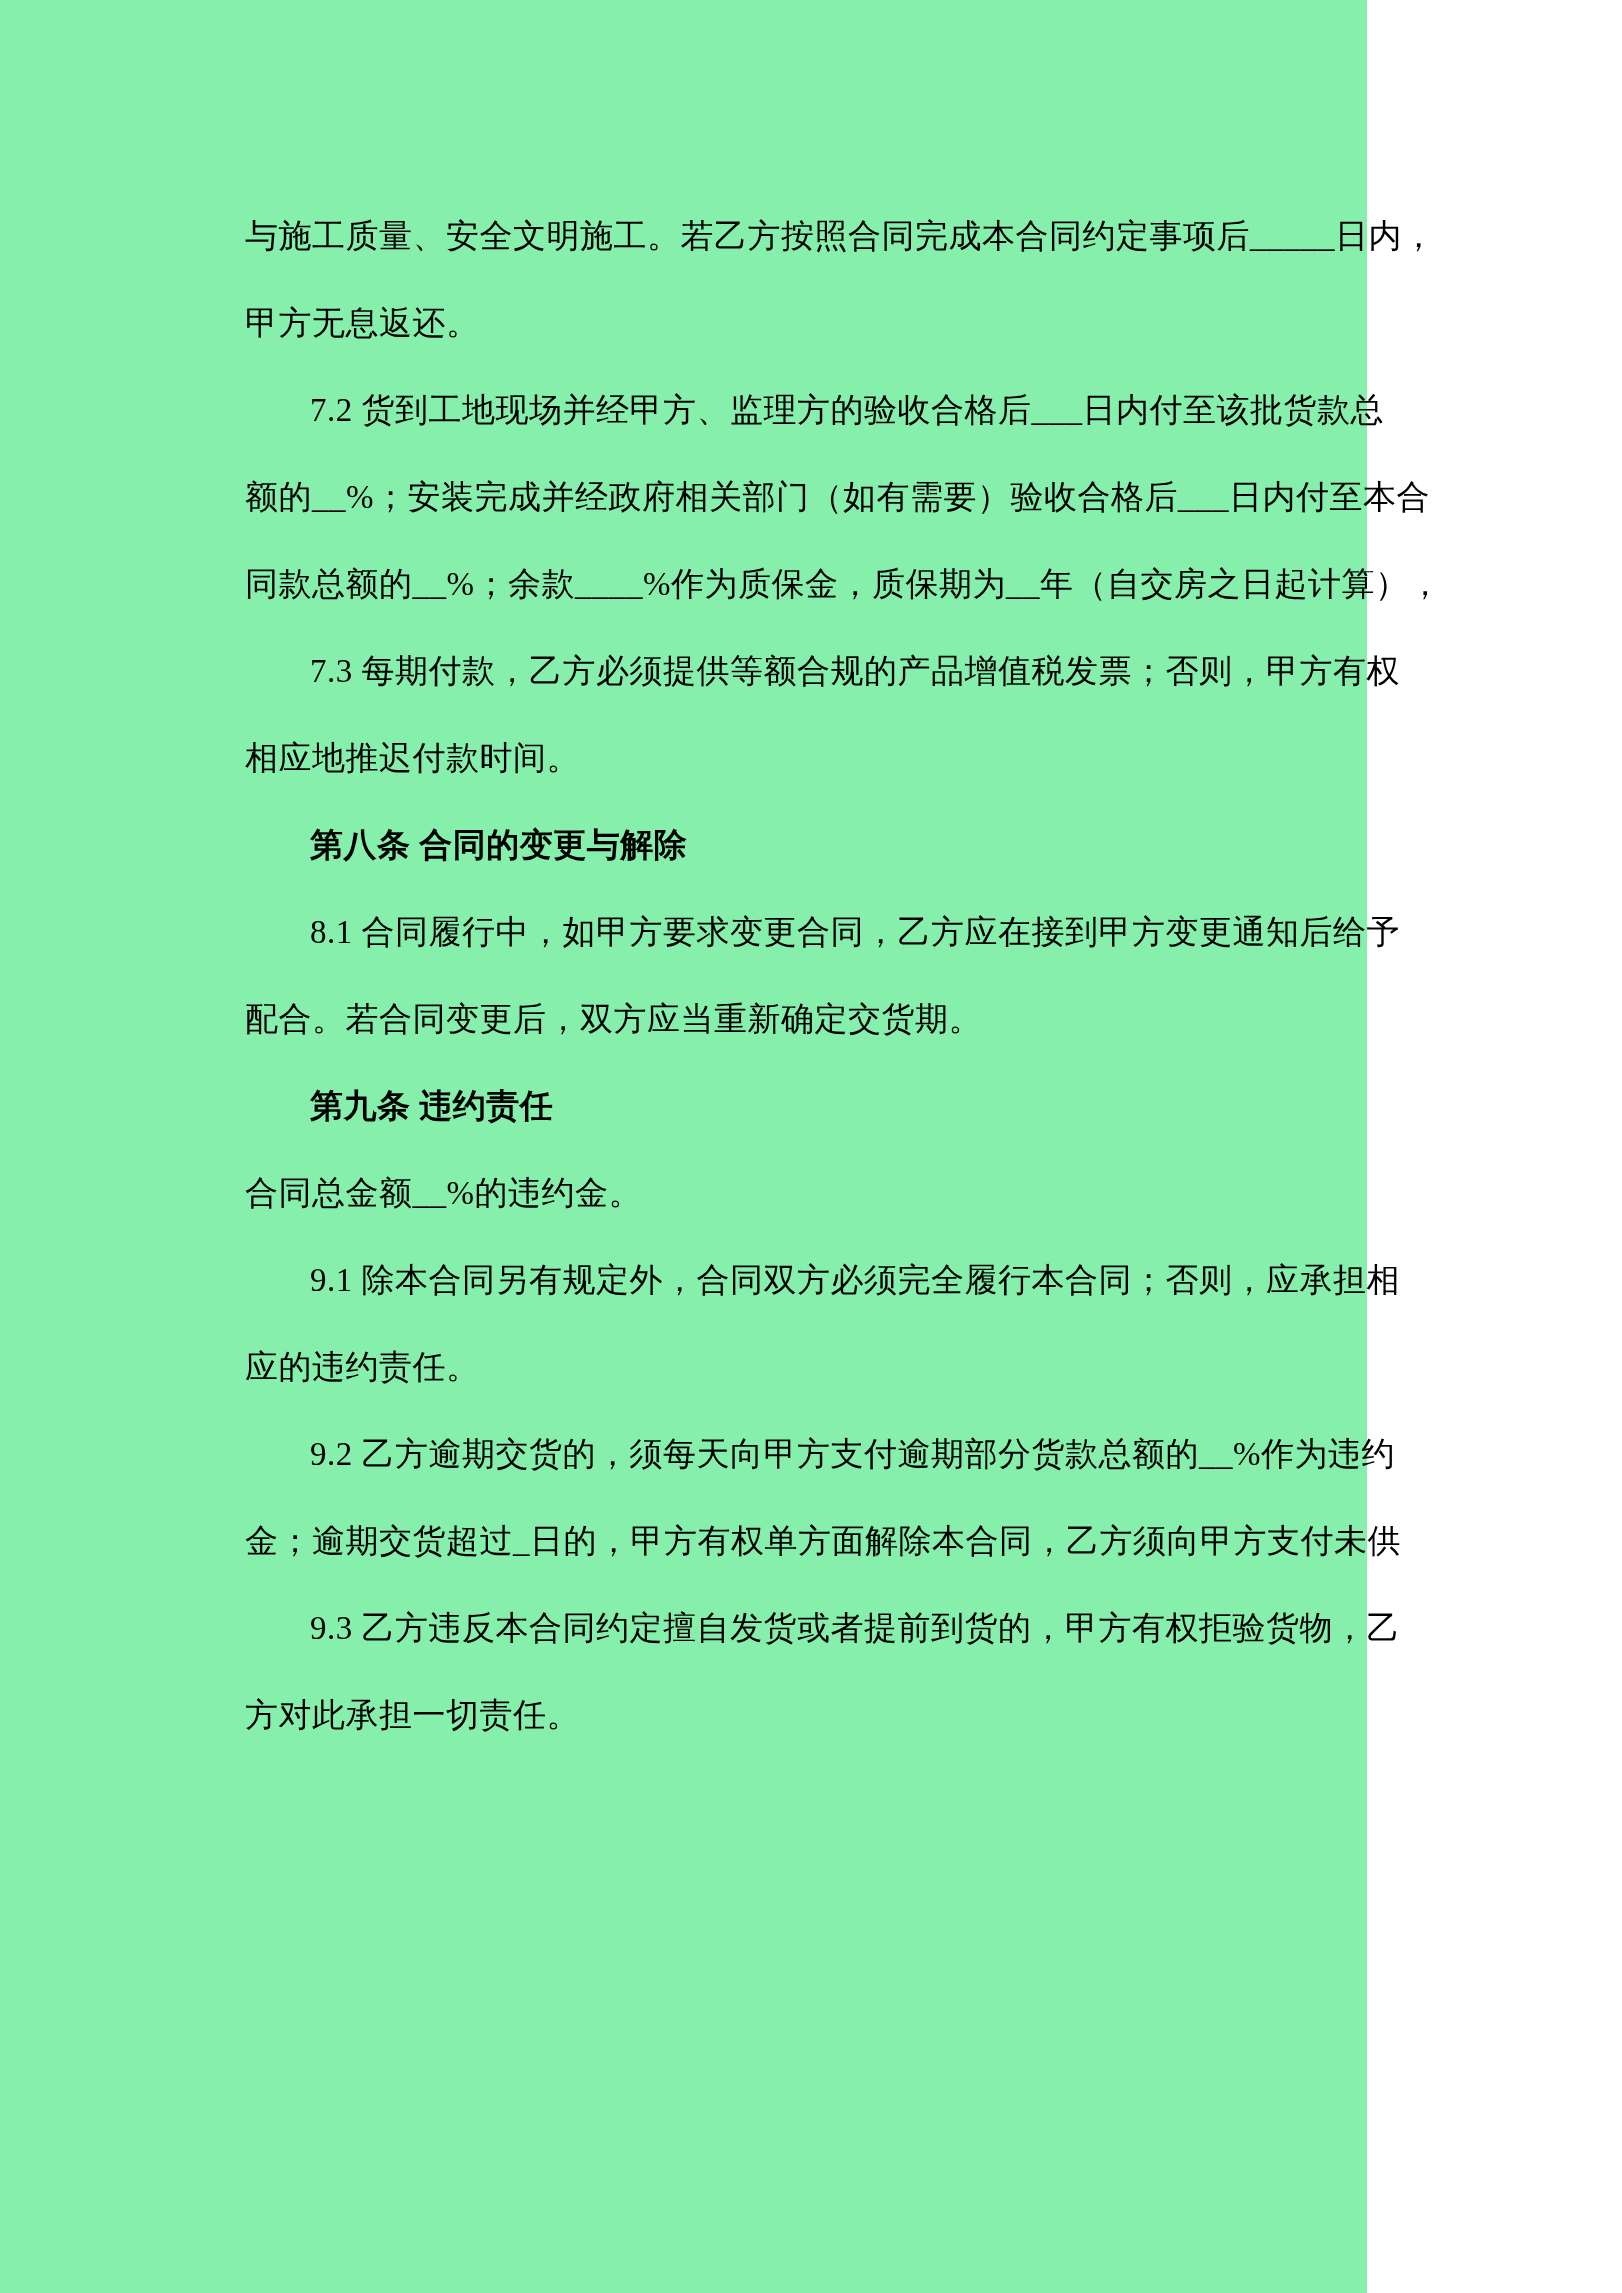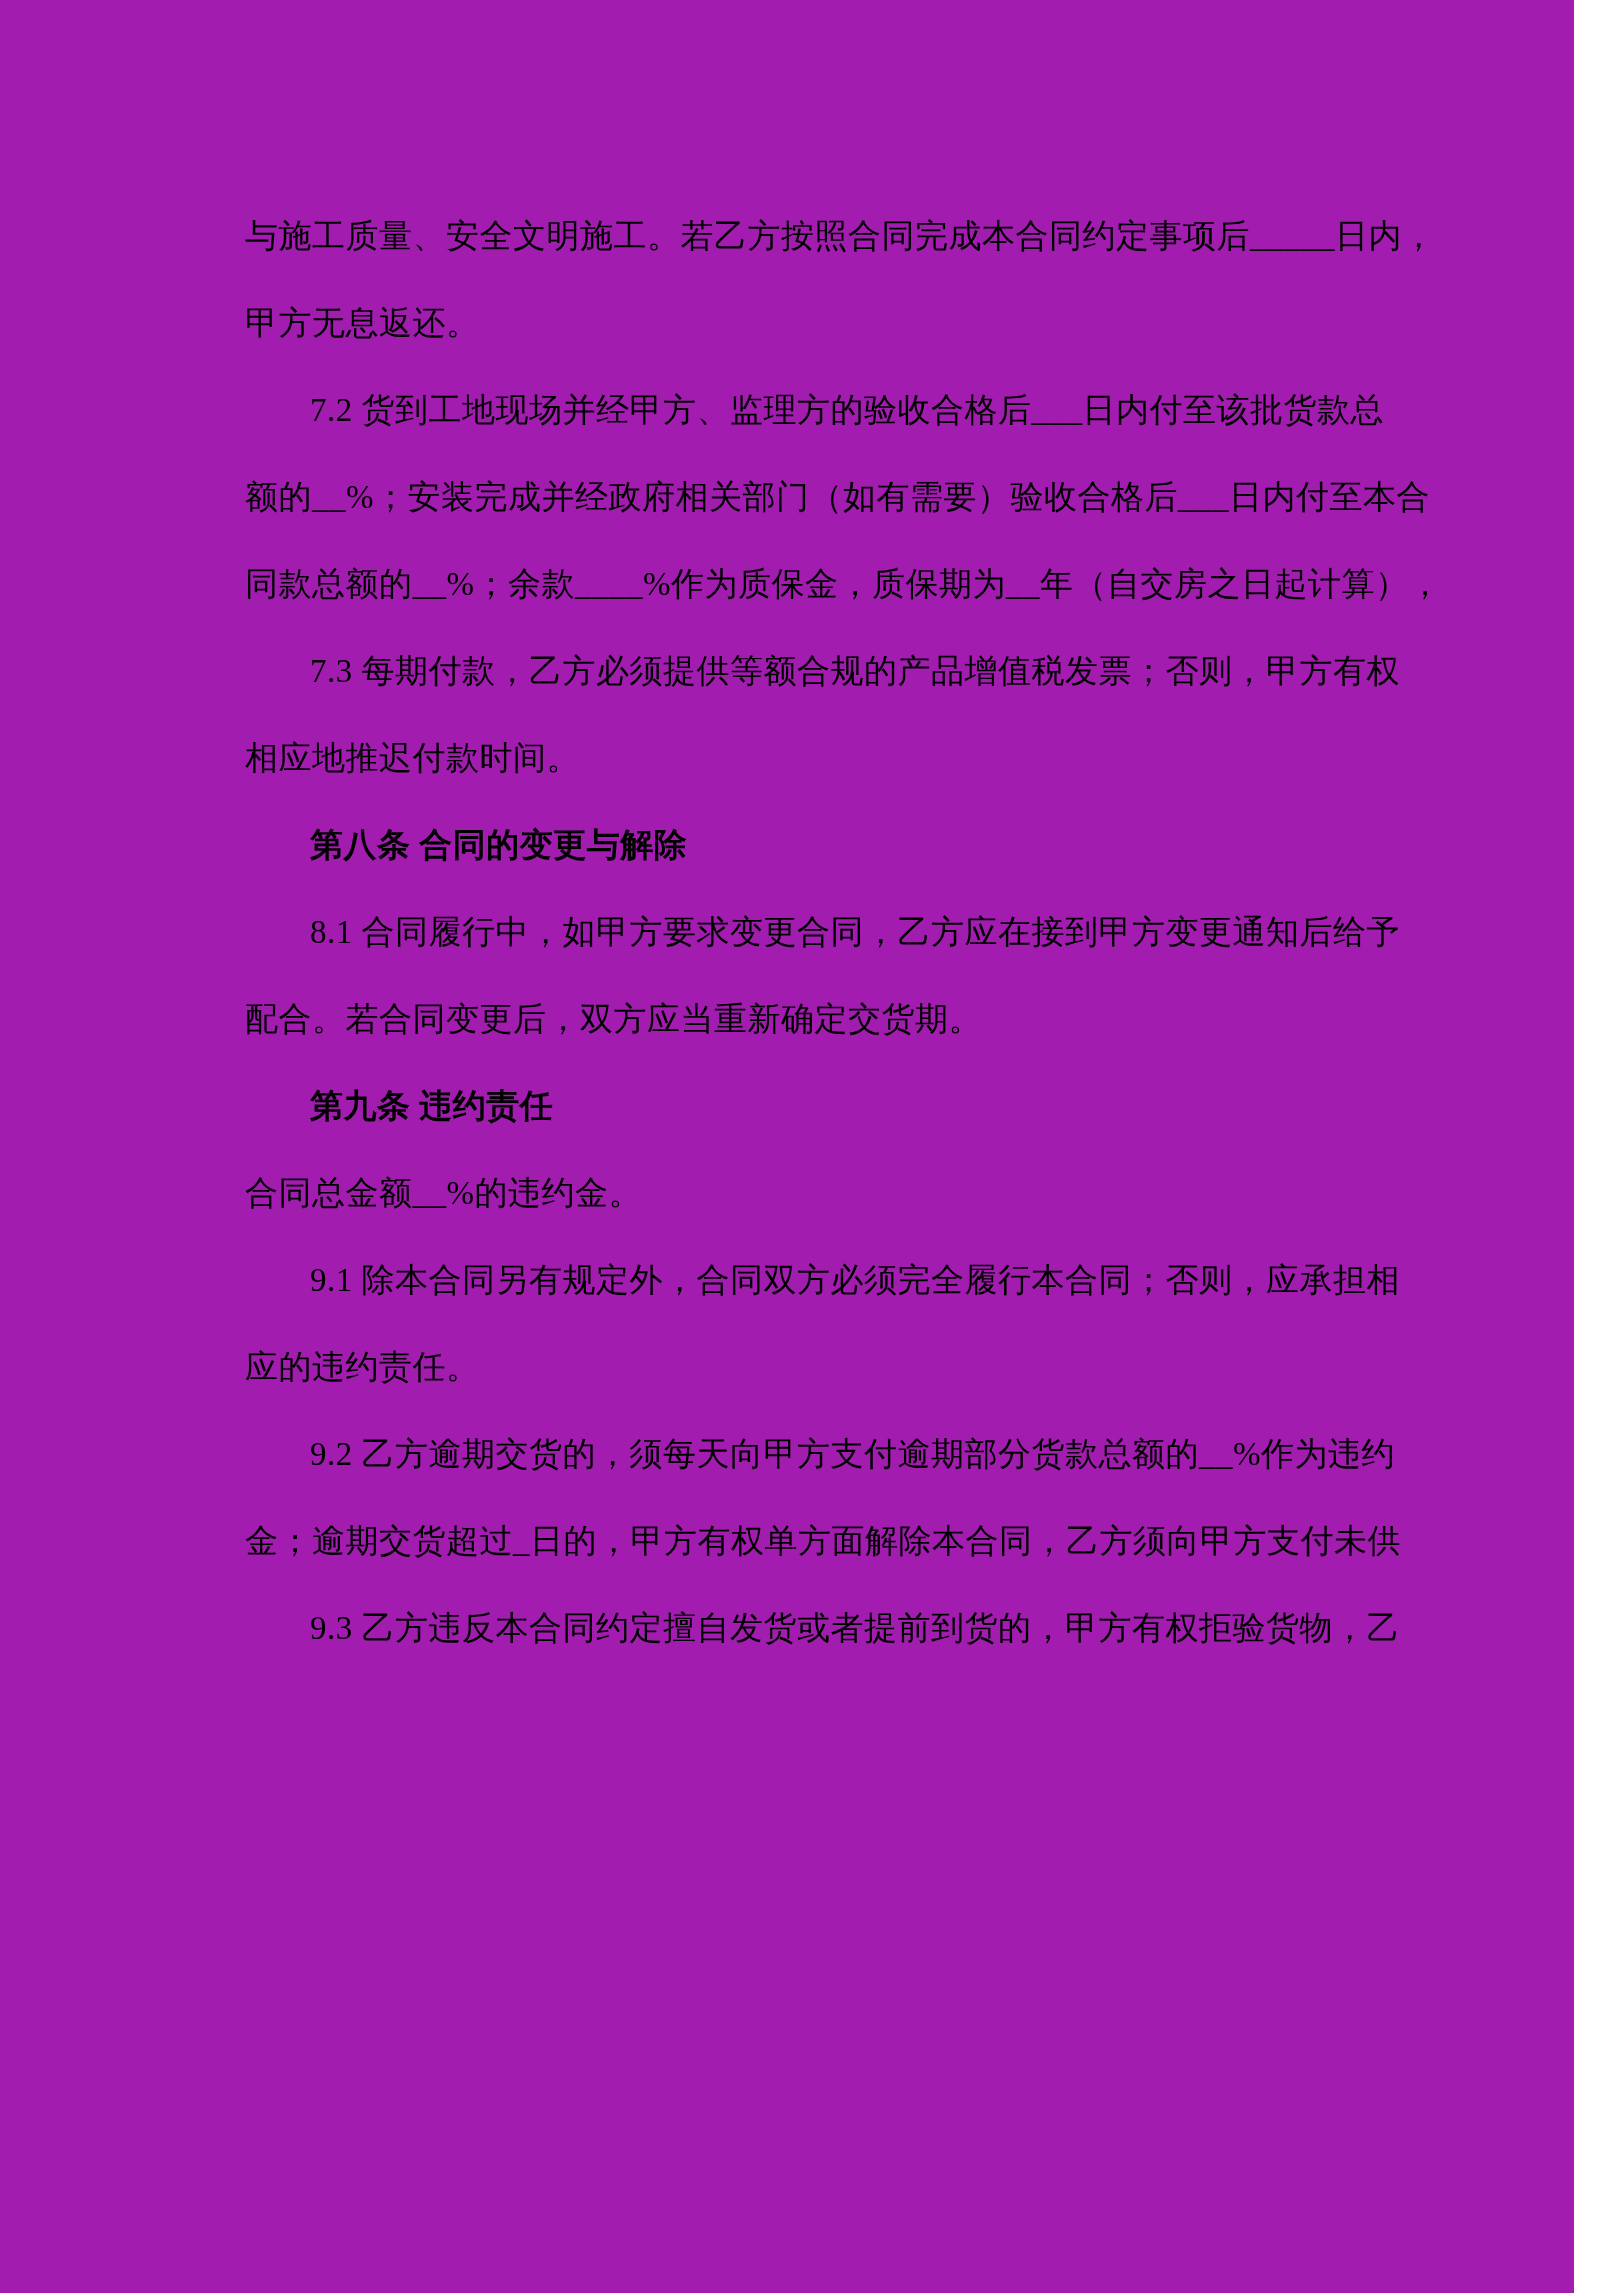--- a/index.html
+++ b/index.html
@@ -7,23 +7,23 @@
     padding: 0;
   }
   body {
     width: 1623px;
     height: 2294px;
     background: #ffffff;
     overflow: hidden;
   }
   .page {
     position: relative;
-    width: 1574px;
+    width: 1367px;
     height: 2294px;
-    background: #a21caf;
+    background: #86efac;
     font-family: "Liberation Serif", "DejaVu Serif", serif;
     color: #000000;
   }
   .text-block {
     position: absolute;
     top: 193px;
     left: 245px;
     right: 155px;
   }
   .line {
@@ -56,15 +56,16 @@
       <div class="line indent heading">第八条  合同的变更与解除</div>
       <div class="line indent">8.1 合同履行中，如甲方要求变更合同，乙方应在接到甲方变更通知后给予</div>
       <div class="line">配合。若合同变更后，双方应当重新确定交货期。</div>
       <div class="line indent heading">第九条  违约责任</div>
       <div class="line">合同总金额__%的违约金。</div>
       <div class="line indent">9.1 除本合同另有规定外，合同双方必须完全履行本合同；否则，应承担相</div>
       <div class="line">应的违约责任。</div>
       <div class="line indent">9.2 乙方逾期交货的，须每天向甲方支付逾期部分货款总额的__%作为违约</div>
       <div class="line">金；逾期交货超过_日的，甲方有权单方面解除本合同，乙方须向甲方支付未供</div>
       <div class="line indent">9.3 乙方违反本合同约定擅自发货或者提前到货的，甲方有权拒验货物，乙</div>
+      <div class="line">方对此承担一切责任。</div>
     </div>
 </div>
 
 
 </body></html>

